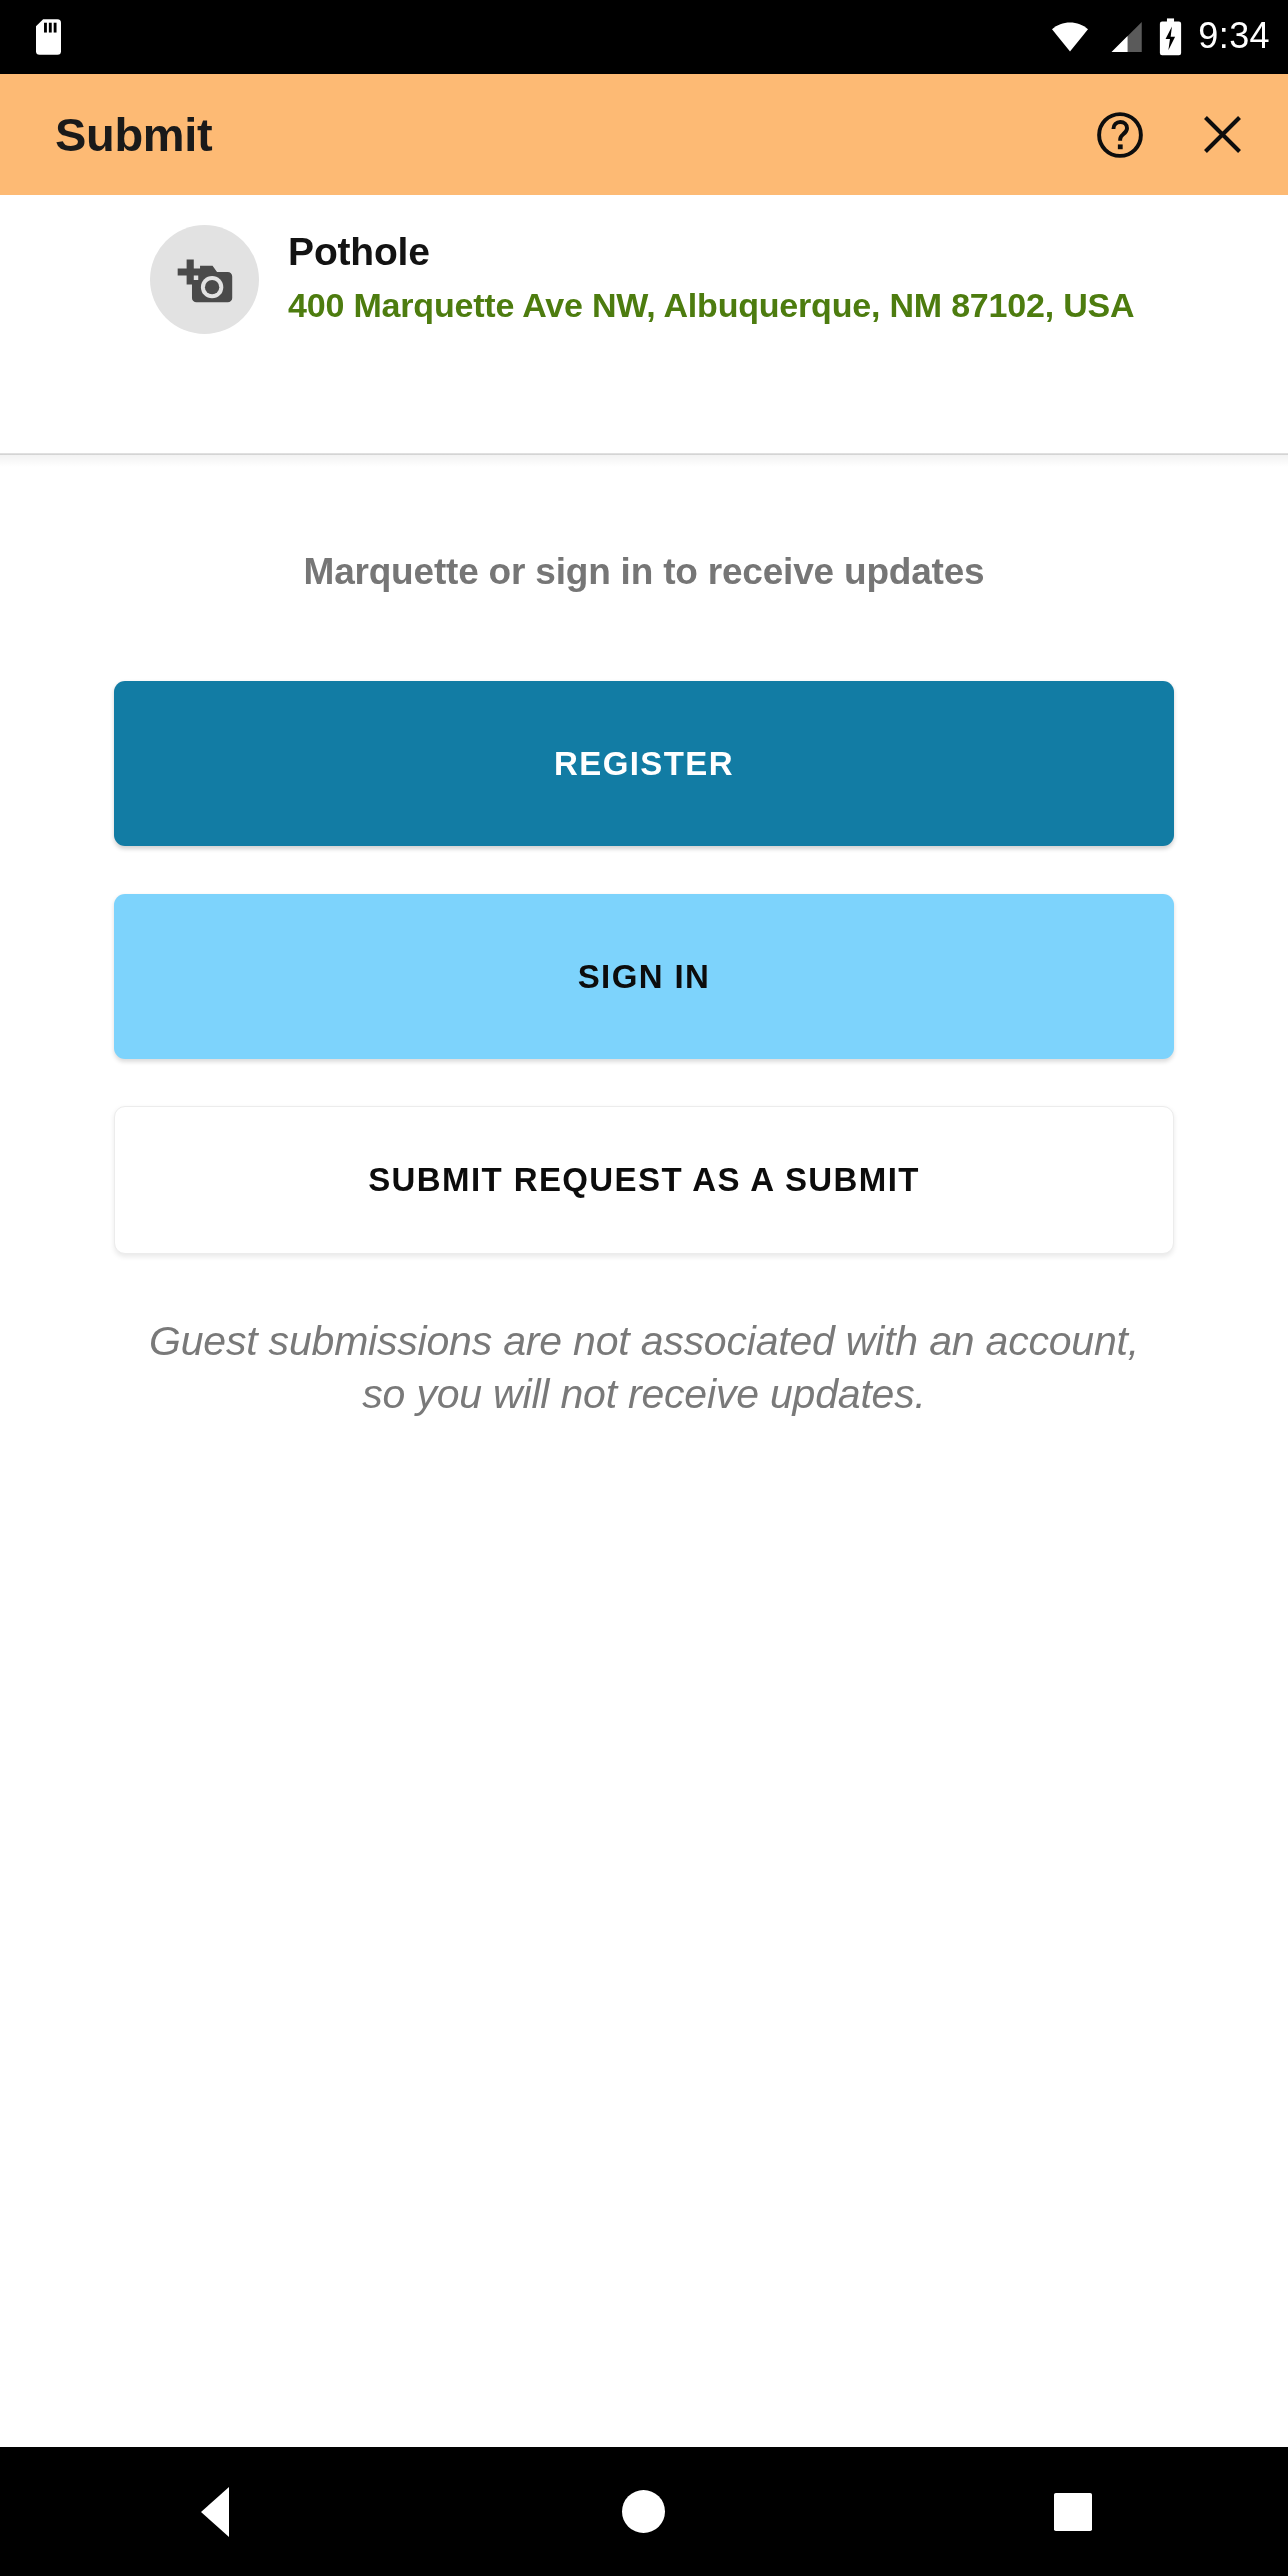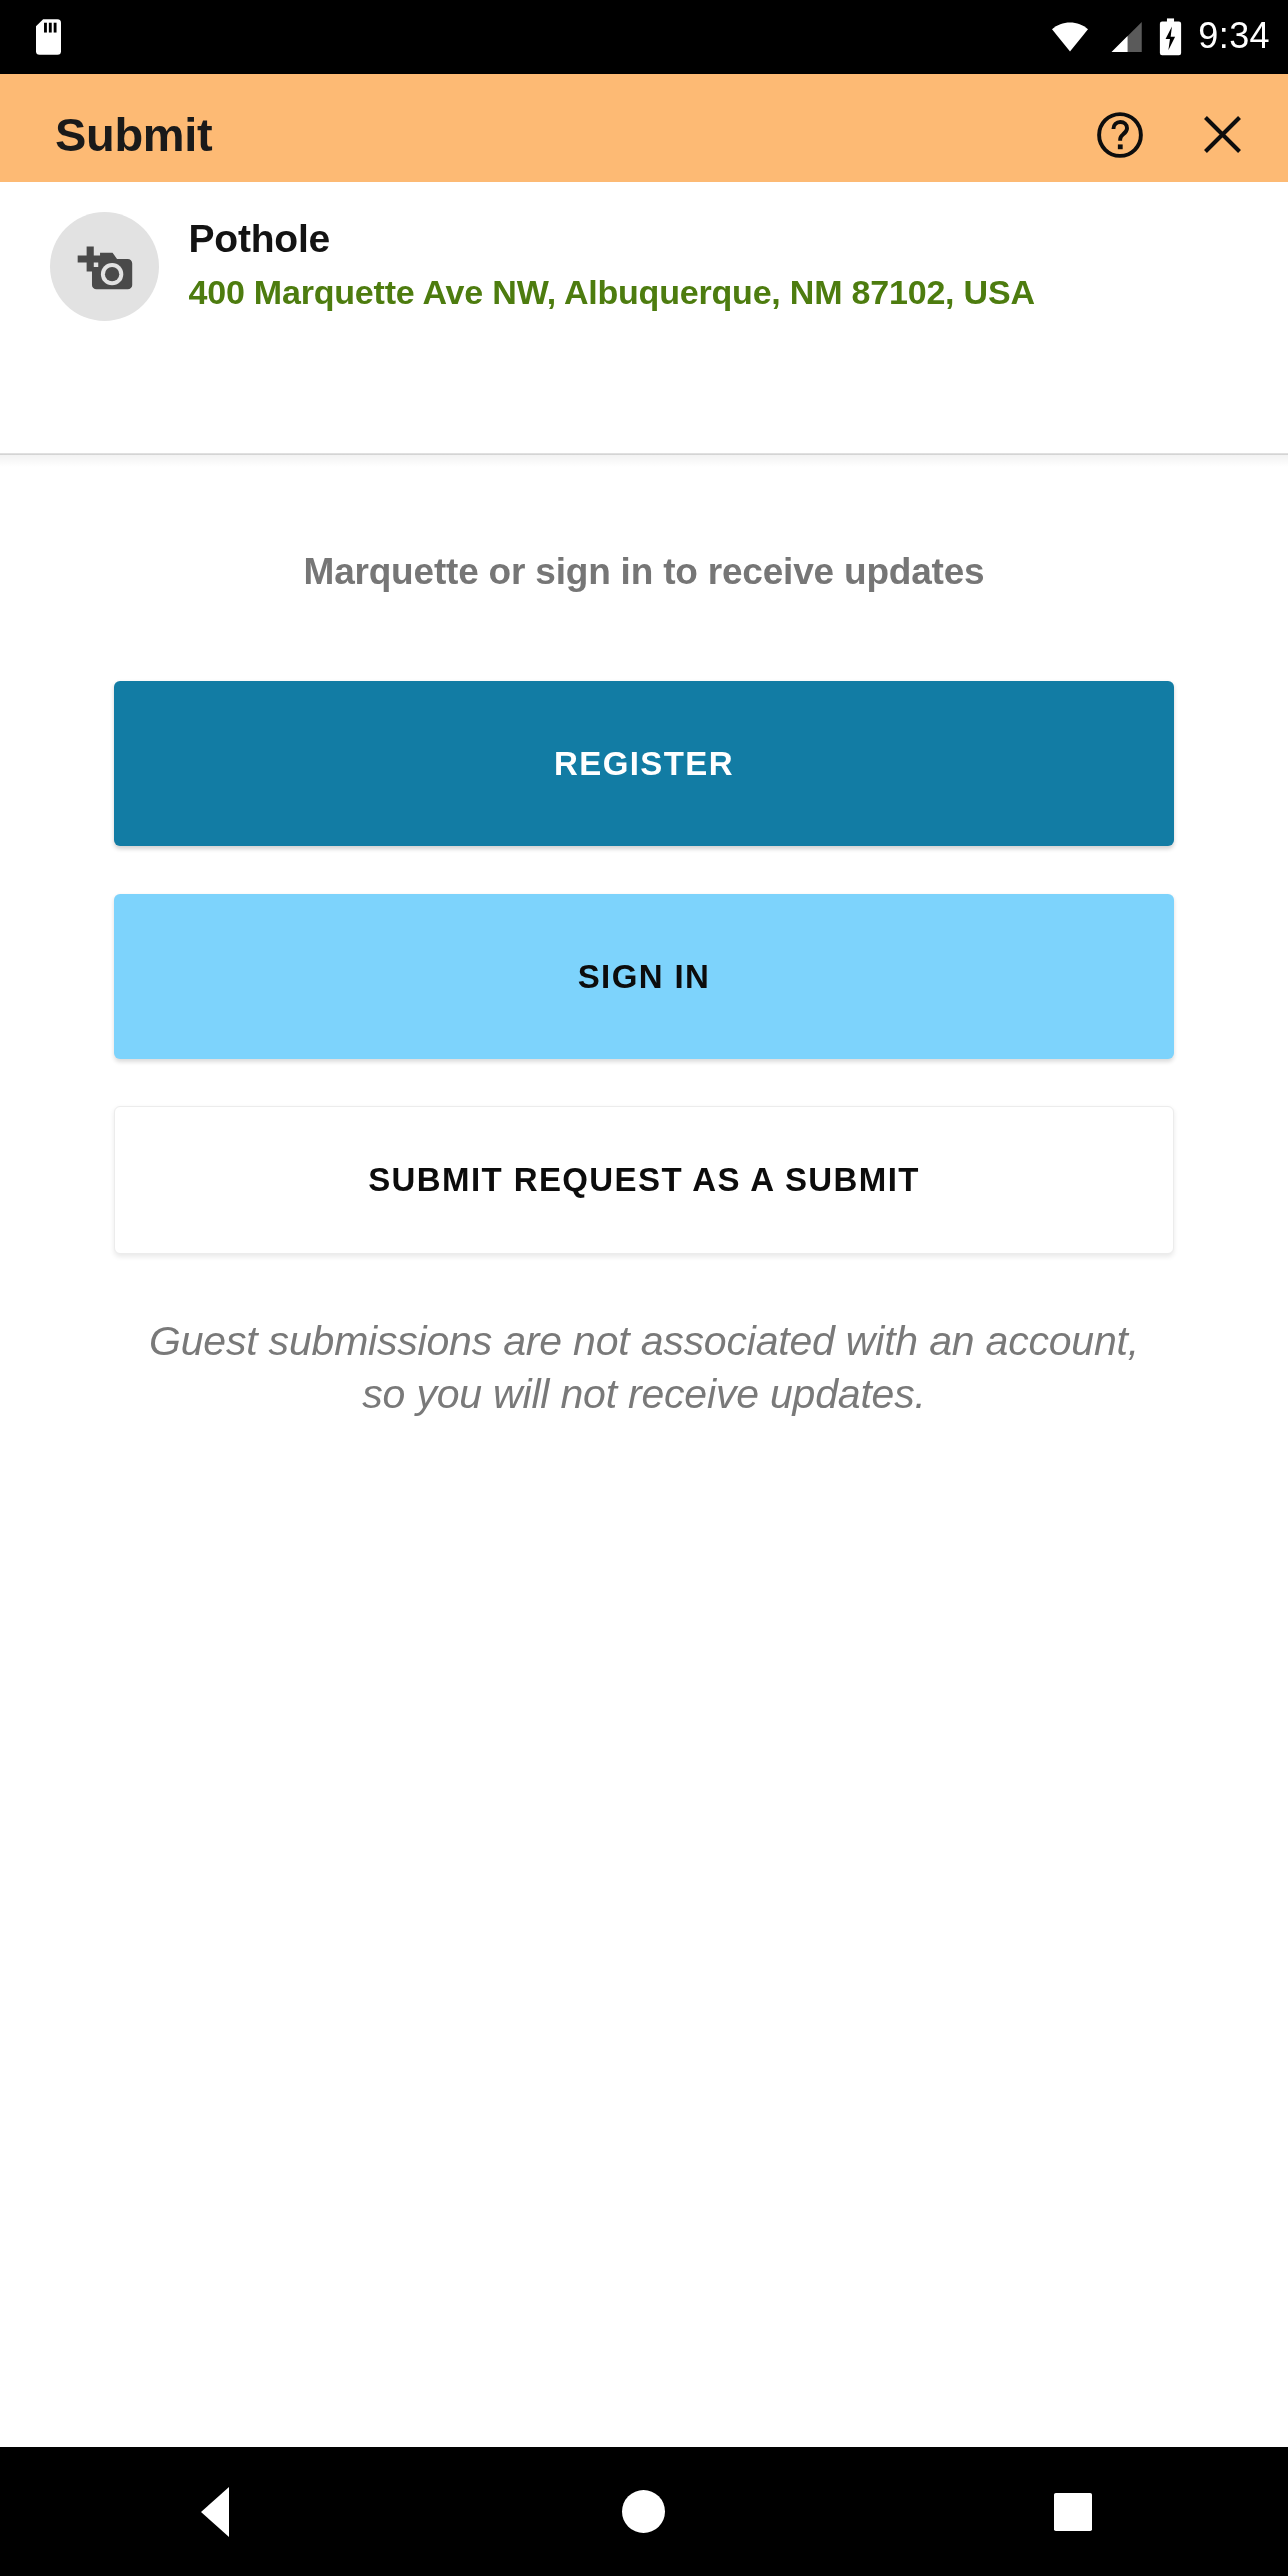--- a/index.html
+++ b/index.html
@@ -82,27 +82,28 @@
     align-items: center;
     justify-content: center;
     cursor: pointer;
   }
   .help-icon { width: 48px; height: 48px; display: block; }
   .close-icon { width: 43px; height: 43px; display: block; }
 
   
   .item-row {
     position: absolute;
-    top: 182px; left: 0;
+    top: 195px; left: 0;
     width: 1288px;
     height: 258px;
     background: #ffffff;
     display: flex;
     box-sizing: border-box;
     padding: 30px 54px 0 50px;
+    justify-content: center;
   }
   .thumb {
     width: 109px; height: 109px;
     min-width: 109px;
     border-radius: 50%;
     background: #e2e2e2;
     display: flex;
     align-items: center;
     justify-content: center;
     cursor: pointer;
@@ -159,21 +160,21 @@
     font-weight: bold;
     color: #767676;
     letter-spacing: -0.2px;
     line-height: 1.2;
   }
   .btn {
     display: block;
     width: 100%;
     box-sizing: border-box;
     border: none;
-    border-radius: 6px;
+    border-radius: 11px;
     height: 165px;
     font-family: "Liberation Sans", sans-serif;
     font-size: 33px;
     font-weight: bold;
     letter-spacing: 1.4px;
     cursor: pointer;
     padding: 0;
   }
   .btn-register {
     margin-top: 87px;

